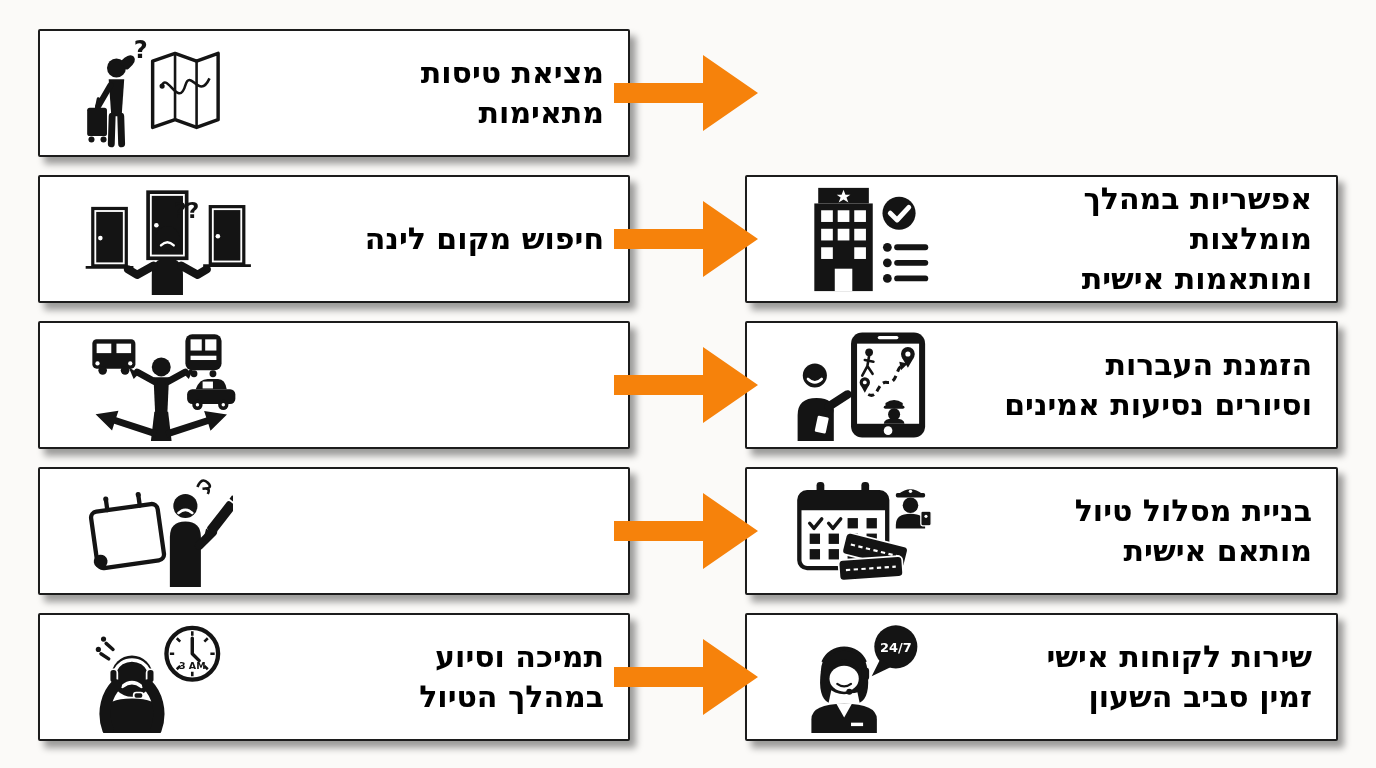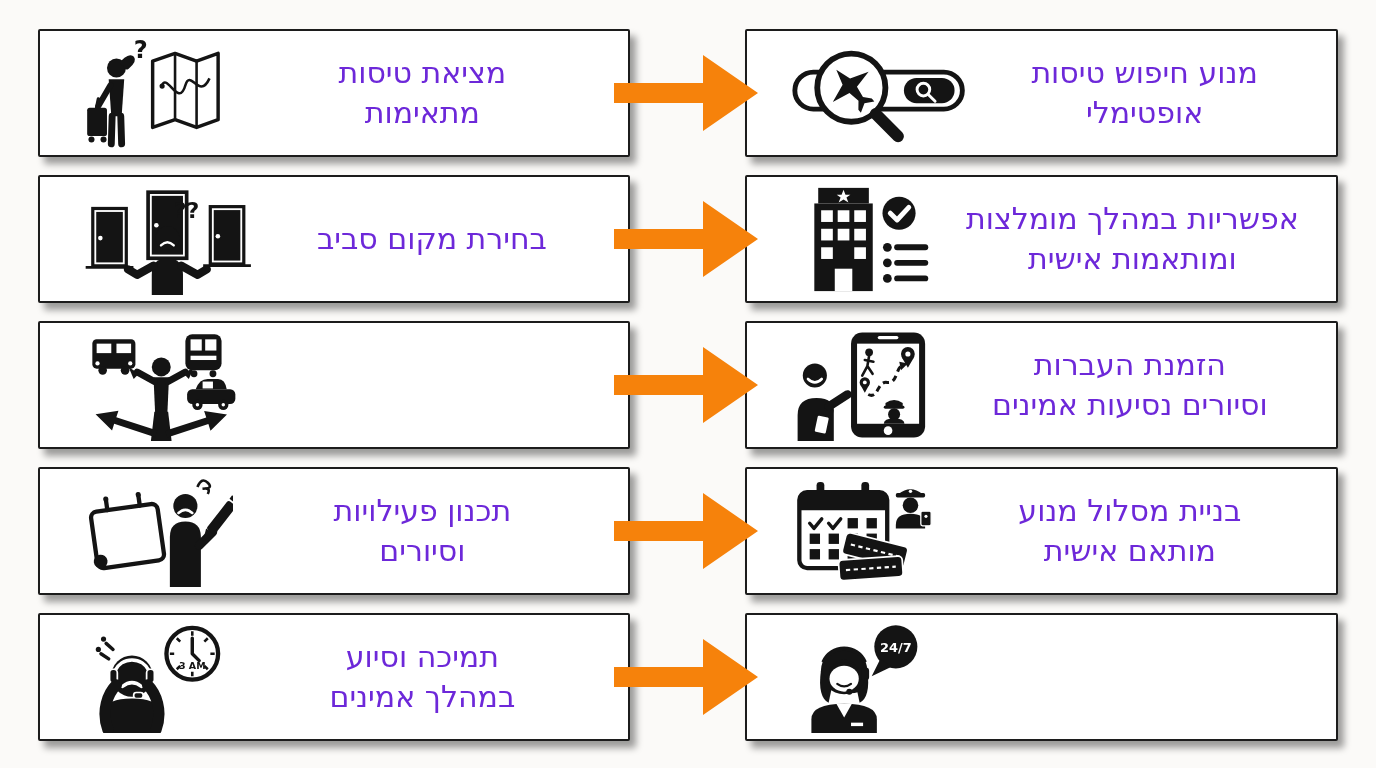--- a/index.html
+++ b/index.html
@@ -14,23 +14,23 @@
     position:absolute;top:0;height:128px;box-sizing:border-box;
     background:#ffffff;border:2px solid #1c1c1c;border-radius:2px;
     box-shadow:6px 7px 7px rgba(0,0,0,0.38);
     display:flex;align-items:center;
   }
   .card.problem{left:38px;width:592px;}
   .card.solution{left:745px;width:593px;}
   .icon-box{flex:0 0 auto;margin-left:42px;display:flex;align-items:center;justify-content:center;}
   .icon-box svg{display:block;height:112px;width:auto;}
   .txt{
-    flex:1;direction:rtl;text-align:center;
+    flex:1;direction:rtl;text-align:right;
     padding:0 24px 0 8px;
-    font-weight:normal;font-size:30px;line-height:1.33;color:#6d28d9;
+    font-weight:bold;font-size:30px;line-height:1.33;color:#000000;
     white-space:pre-line;
   }
   .arrow{position:absolute;left:614px;top:50%;transform:translateY(-50%);width:144px;height:76px;z-index:3;}
   .arrow svg{display:block;width:144px;height:76px;}
   .svgtxt{font-family:"DejaVu Sans",sans-serif;font-weight:bold;}
 </style>
 </head>
 <body>
 
 <div class="board">
@@ -55,35 +55,20 @@
           <text class="svgtxt" x="60" y="24" font-size="28" fill="#141414">?</text>
         </svg>
       </div>
       <div class="txt" dir="rtl">מציאת טיסות
 מתאימות</div>
     </div>
     <div class="arrow">
       <svg viewBox="0 0 144 76">
           <polygon points="0,28 89,28 89,0 144,38 89,76 89,48 0,48" fill="#f6820b"></polygon>
         </svg>
-    </div>
-    <div class="card solution">
-      <div class="icon-box">
-        <svg viewBox="0 0 185 115" fill="none">
-          <rect x="6" y="36" width="172" height="38" rx="19" fill="#fff" stroke="#141414" stroke-width="5"></rect>
-          <rect x="118" y="42" width="52" height="26" rx="13" fill="#141414"></rect>
-          <circle cx="138" cy="54" r="6.5" stroke="#fff" stroke-width="3"></circle>
-          <path d="M143,59 L150,66" stroke="#fff" stroke-width="3" stroke-linecap="round"></path>
-          <circle cx="64" cy="52" r="35" fill="#fff" stroke="#141414" stroke-width="6"></circle>
-          <path transform="rotate(-40 64 52)" d="M64,28 L69,44 L88,51 L69,55 L67,67 L73,74 L73,78 L64,73 L55,78 L55,74 L61,67 L59,55 L40,51 L59,44 Z" fill="#141414"></path>
-          <path d="M89,79 L112,102" stroke="#141414" stroke-width="12" stroke-linecap="round"></path>
-        </svg>
-      </div>
-      <div class="txt" dir="rtl">מנוע חיפוש טיסות
-אופטימלי</div>
     </div>
   </div>
 
   <div class="row">
     <div class="card problem">
       <div class="icon-box">
         <svg viewBox="0 0 185 122" fill="none">
           <rect x="10" y="26" width="40" height="66" fill="#141414"></rect>
           <rect x="14.5" y="30.5" width="31" height="57" stroke="#fff" stroke-width="2"></rect>
           <circle cx="20" cy="60" r="2.5" fill="#fff"></circle>
@@ -96,21 +81,21 @@
           <circle cx="148" cy="58" r="2.5" fill="#fff"></circle>
           <path d="M132,90 H184" stroke="#141414" stroke-width="3"></path>
           <circle cx="93" cy="60" r="13" fill="#141414"></circle>
           <path d="M86,68 Q93,61 100,68" stroke="#fff" stroke-width="2.5" stroke-linecap="round"></path>
           <path d="M76,122 V100 Q76,82 93,82 Q110,82 110,100 V122 Z" fill="#141414"></path>
           <path d="M78,90 L60,100 L50,94" stroke="#141414" stroke-width="9" stroke-linecap="round" stroke-linejoin="round"></path>
           <path d="M108,90 L126,100 L136,94" stroke="#141414" stroke-width="9" stroke-linecap="round" stroke-linejoin="round"></path>
           <text class="svgtxt" x="100" y="38" font-size="24" fill="#141414">??</text>
         </svg>
       </div>
-      <div class="txt" dir="rtl">בחירת מקום סביב</div>
+      <div class="txt" dir="rtl">חיפוש מקום לינה</div>
     </div>
     <div class="arrow">
       <svg viewBox="0 0 144 76">
           <polygon points="0,28 89,28 89,0 144,38 89,76 89,48 0,48" fill="#f6820b"></polygon>
         </svg>
     </div>
     <div class="card solution">
       <div class="icon-box">
         <svg viewBox="0 0 160 115" fill="none">
           <rect x="30" y="5" width="52" height="16" fill="#141414"></rect>
@@ -229,22 +214,20 @@
           <path d="M134,14 q5,-12 12,-5 t-6,7 q10,-2 6,6" stroke="#141414" stroke-width="3"></path>
           <path d="M102,130 V72 Q102,54 120,54 Q138,54 138,72 V130 Z" fill="#141414"></path>
           <path d="M136,82 L152,66" stroke="#141414" stroke-width="10" stroke-linecap="round"></path>
           <g transform="rotate(38 155 58)">
             <rect x="149" y="26" width="12" height="42" rx="3" fill="#141414"></rect>
             <path d="M149,68 L155,82 L161,68 Z" fill="#141414"></path>
             <rect x="149" y="19" width="12" height="5" fill="#141414"></rect>
           </g>
         </svg>
       </div>
-      <div class="txt" dir="rtl">תכנון פעילויות
-וסיורים</div>
     </div>
     <div class="arrow">
       <svg viewBox="0 0 144 76">
           <polygon points="0,28 89,28 89,0 144,38 89,76 89,48 0,48" fill="#f6820b"></polygon>
         </svg>
     </div>
     <div class="card solution">
       <div class="icon-box">
         <svg viewBox="0 0 175 130" fill="none">
           <rect x="32" y="8" width="9" height="18" rx="4" fill="#141414"></rect>
@@ -272,21 +255,21 @@
           <g transform="rotate(14 105 92)">
             <rect x="62" y="76" width="74" height="26" rx="5" fill="#141414" stroke="#fff" stroke-width="2"></rect>
             <path d="M70,89 H128" stroke="#fff" stroke-width="2.5" stroke-dasharray="5 4"></path>
           </g>
           <g transform="rotate(-4 100 108)">
             <rect x="58" y="96" width="74" height="24" rx="5" fill="#141414" stroke="#fff" stroke-width="2"></rect>
             <path d="M66,108 H124" stroke="#fff" stroke-width="2.5" stroke-dasharray="5 4"></path>
           </g>
         </svg>
       </div>
-      <div class="txt" dir="rtl">בניית מסלול מנוע
+      <div class="txt" dir="rtl">בניית מסלול טיול
 מותאם אישית</div>
     </div>
   </div>
 
   <div class="row">
     <div class="card problem">
       <div class="icon-box">
         <svg viewBox="0 0 175 130" fill="none">
           <circle cx="128" cy="38" r="30" fill="#fff" stroke="#141414" stroke-width="5"></circle>
           <path d="M128,12 v5 M128,59 v5 M102,38 h5 M149,38 h5 M110,20 l4,4 M142,52 l4,4 M146,20 l-4,4 M110,56 l4,-4" stroke="#141414" stroke-width="3"></path>
@@ -301,21 +284,21 @@
           <rect x="60" y="83" width="11" height="7" rx="3" fill="#141414" stroke="#fff" stroke-width="2"></rect>
           <path d="M28,130 V104 Q28,90 58,90 Q88,90 88,104 V130 Z" fill="#141414"></path>
           <path d="M30,126 C22,104 30,84 40,74" stroke="#141414" stroke-width="13" stroke-linecap="round"></path>
           <path d="M86,126 C94,104 86,84 76,74" stroke="#141414" stroke-width="13" stroke-linecap="round"></path>
           <path d="M22,38 L31,44 M28,26 L36,33" stroke="#141414" stroke-width="4" stroke-linecap="round"></path>
           <circle cx="19" cy="33" r="3" fill="#141414"></circle>
             <circle cx="25" cy="21" r="3" fill="#141414"></circle>
         </svg>
       </div>
       <div class="txt" dir="rtl">תמיכה וסיוע
-במהלך אמינים</div>
+במהלך הטיול</div>
     </div>
     <div class="arrow">
       <svg viewBox="0 0 144 76">
           <polygon points="0,28 89,28 89,0 144,38 89,76 89,48 0,48" fill="#f6820b"></polygon>
         </svg>
     </div>
     <div class="card solution">
       <div class="icon-box">
         <svg viewBox="0 0 175 130" fill="none">
           <circle cx="124" cy="30" r="25" fill="#141414"></circle>
@@ -329,16 +312,18 @@
           <path d="M56,73 Q64,79 72,73" stroke="#141414" stroke-width="2.5" stroke-linecap="round"></path>
           <path d="M40,48 A26,26 0 0 1 88,48" stroke="#141414" stroke-width="5"></path>
           <rect x="84" y="54" width="9" height="15" rx="4" fill="#141414"></rect>
           <path d="M90,67 Q88,82 72,82" stroke="#141414" stroke-width="3.5"></path>
           <circle cx="70" cy="82" r="3.5" fill="#141414"></circle>
           <path d="M26,130 V114 Q26,96 64,96 Q102,96 102,114 V130 Z" fill="#141414"></path>
           <path d="M55,96 L64,112 L73,96 Z" fill="#fff"></path>
           <rect x="72" y="118" width="14" height="4" fill="#fff"></rect>
         </svg>
       </div>
+      <div class="txt" dir="rtl">שירות לקוחות אישי
+זמין סביב השעון</div>
     </div>
   </div>
 
 </div>
 
 </body></html>

